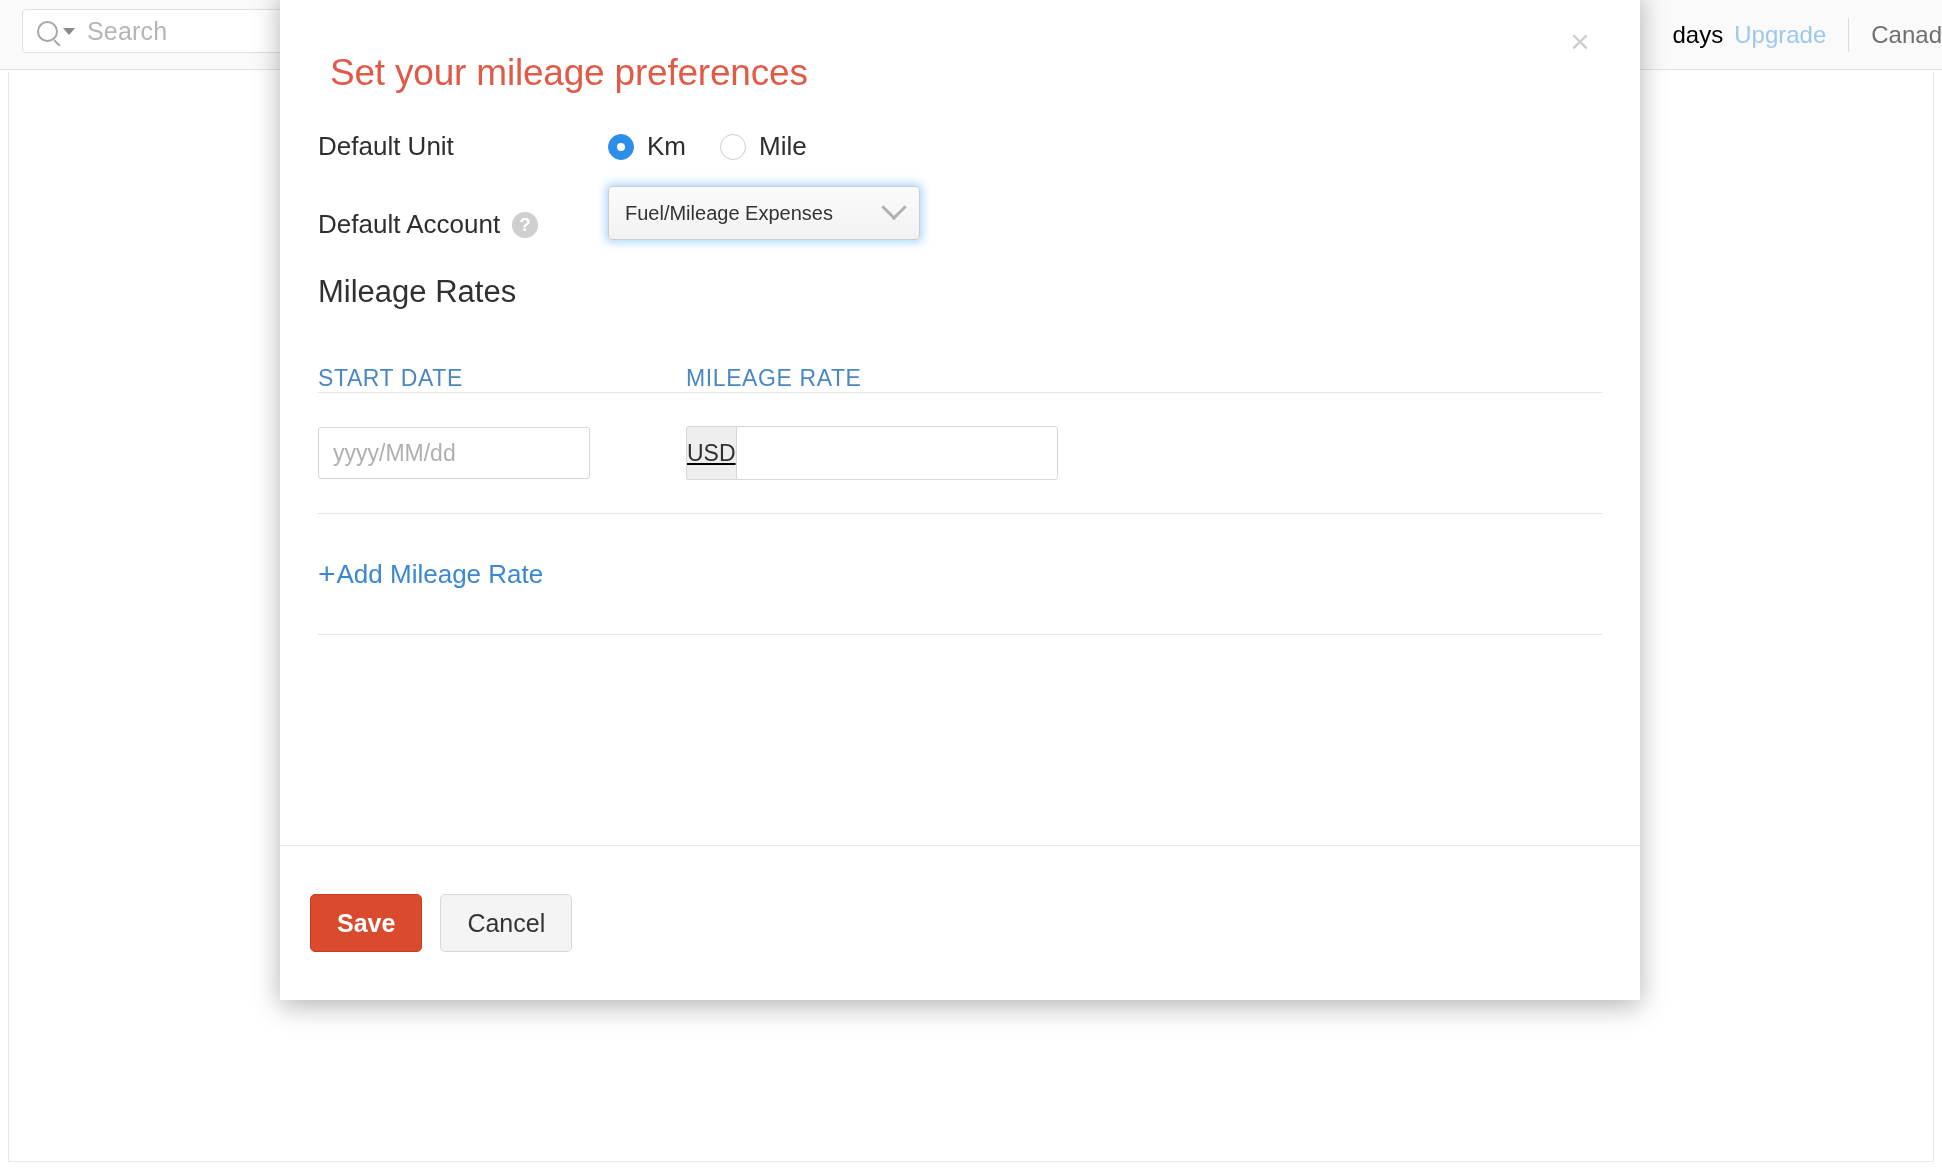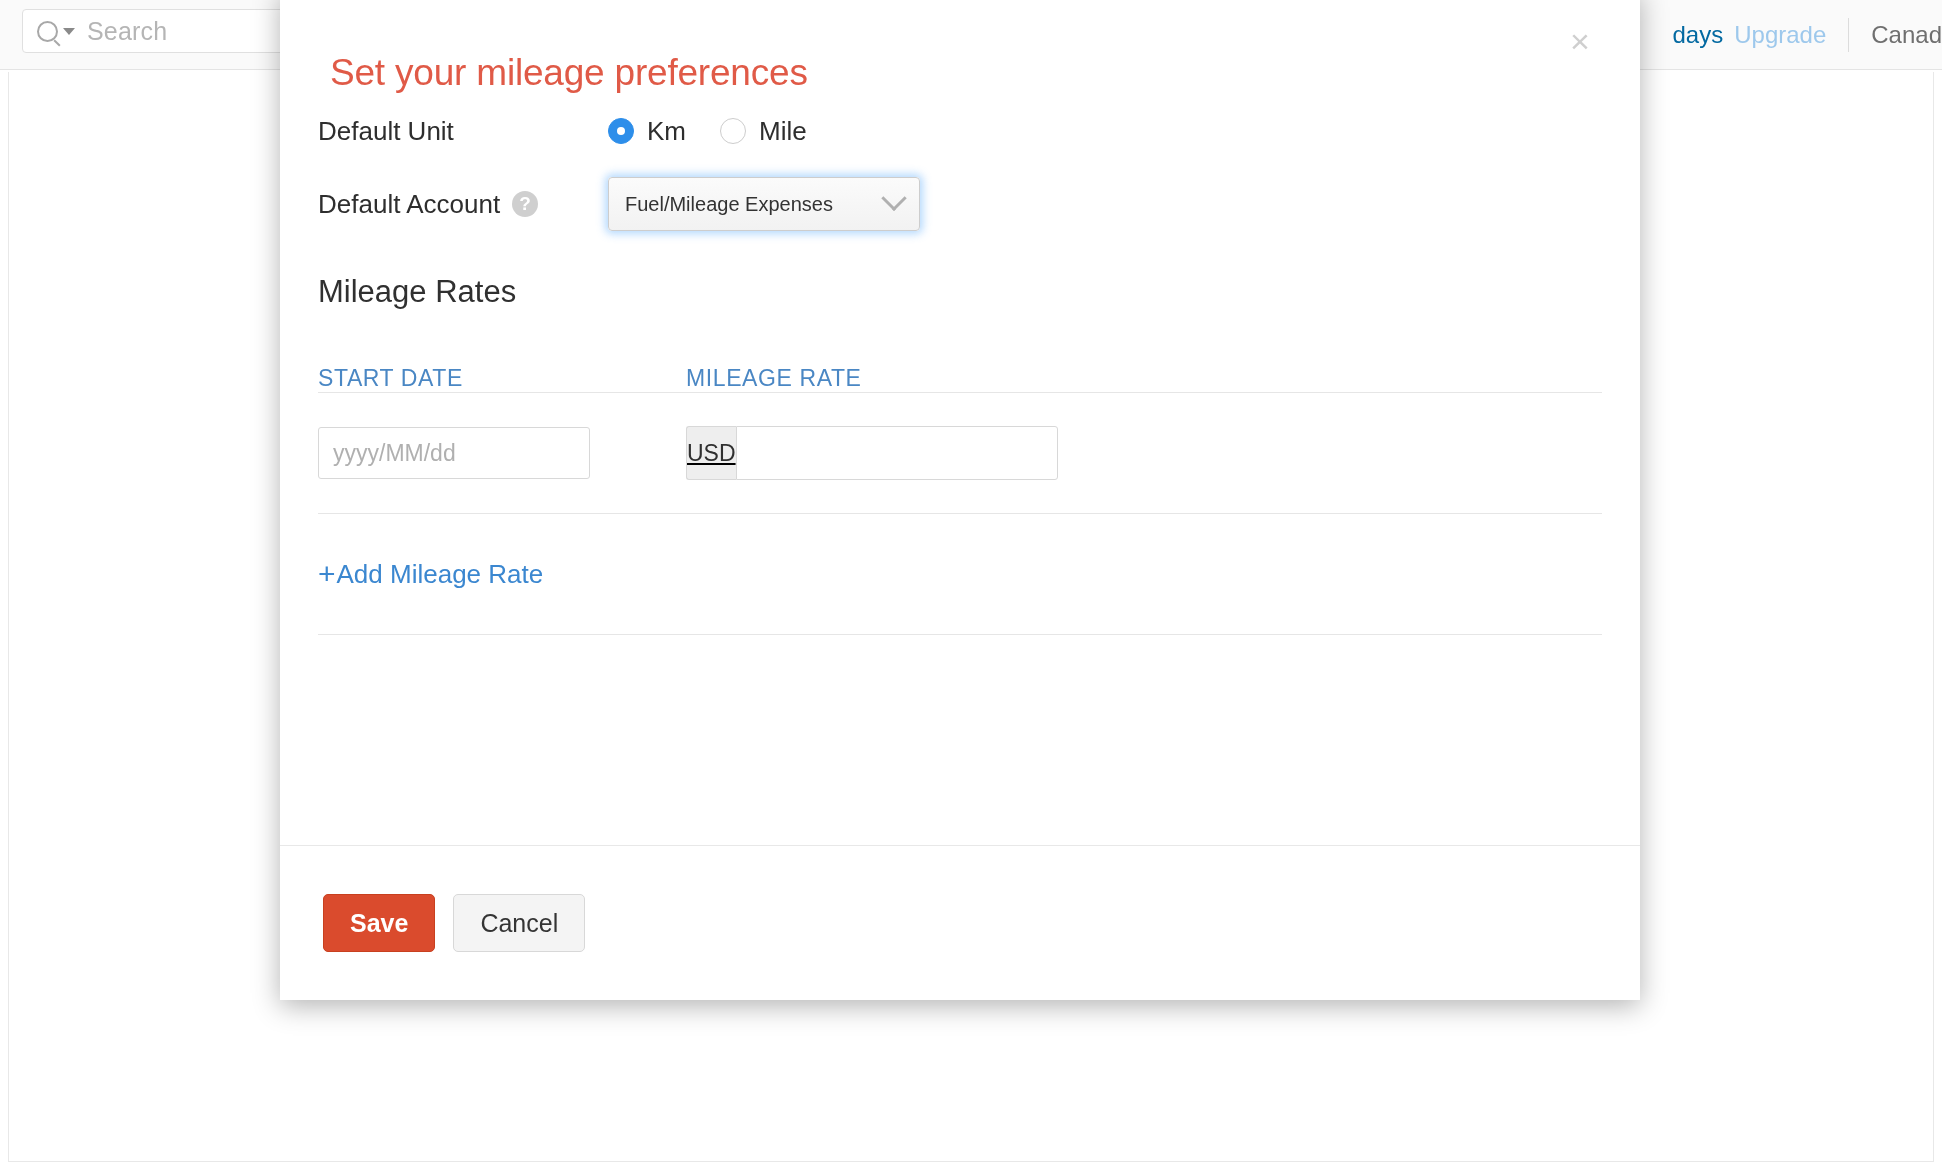--- a/index.html
+++ b/index.html
@@ -95,21 +95,21 @@
     top: 0;
     height: 70px;
     display: flex;
     align-items: center;
     gap: 0;
     padding-right: 0;
     font-size: 24px;
     color: #6f6f6f;
     white-space: nowrap;
   }
-  .trial-text { color: #0369a1; }
+  .trial-text { color: #000000; }
   .upgrade-link { color: #9dc8ec; margin-left: 11px; }
   .topbar-sep {
     display: inline-block;
     width: 1px;
     height: 34px;
     background: #dcdcdc;
     margin: 0 22px;
   }
   .region-text { color: #6f6f6f; }
 
@@ -160,21 +160,21 @@
     top: 112px;
     width: 1360px;
     height: 745px;
     box-sizing: border-box;
     padding: 0 38px;
   }
 
   
   .form-row {
     display: flex;
-    align-items: center;
+    align-items: flex-end;
     position: relative;
   }
   .row-unit { height: 62px; }
   .row-account { height: 72px; margin-top: 6px; }
   .field-label {
     width: 262px;
     font-size: 26px;
     color: #2e2e2e;
     display: flex;
     align-items: center;
@@ -366,21 +366,21 @@
 
   
   .modal-footer {
     position: absolute;
     left: 0;
     bottom: 0;
     width: 1360px;
     height: 155px;
     border-top: 1px solid #e8e8e8;
     box-sizing: border-box;
-    padding: 0 43px;
+    padding: 0 30px;
     display: flex;
     align-items: center;
     gap: 18px;
   }
   .btn {
     font-family: "Liberation Sans", sans-serif;
     font-size: 25px;
     border-radius: 5px;
     cursor: pointer;
     box-sizing: border-box;

